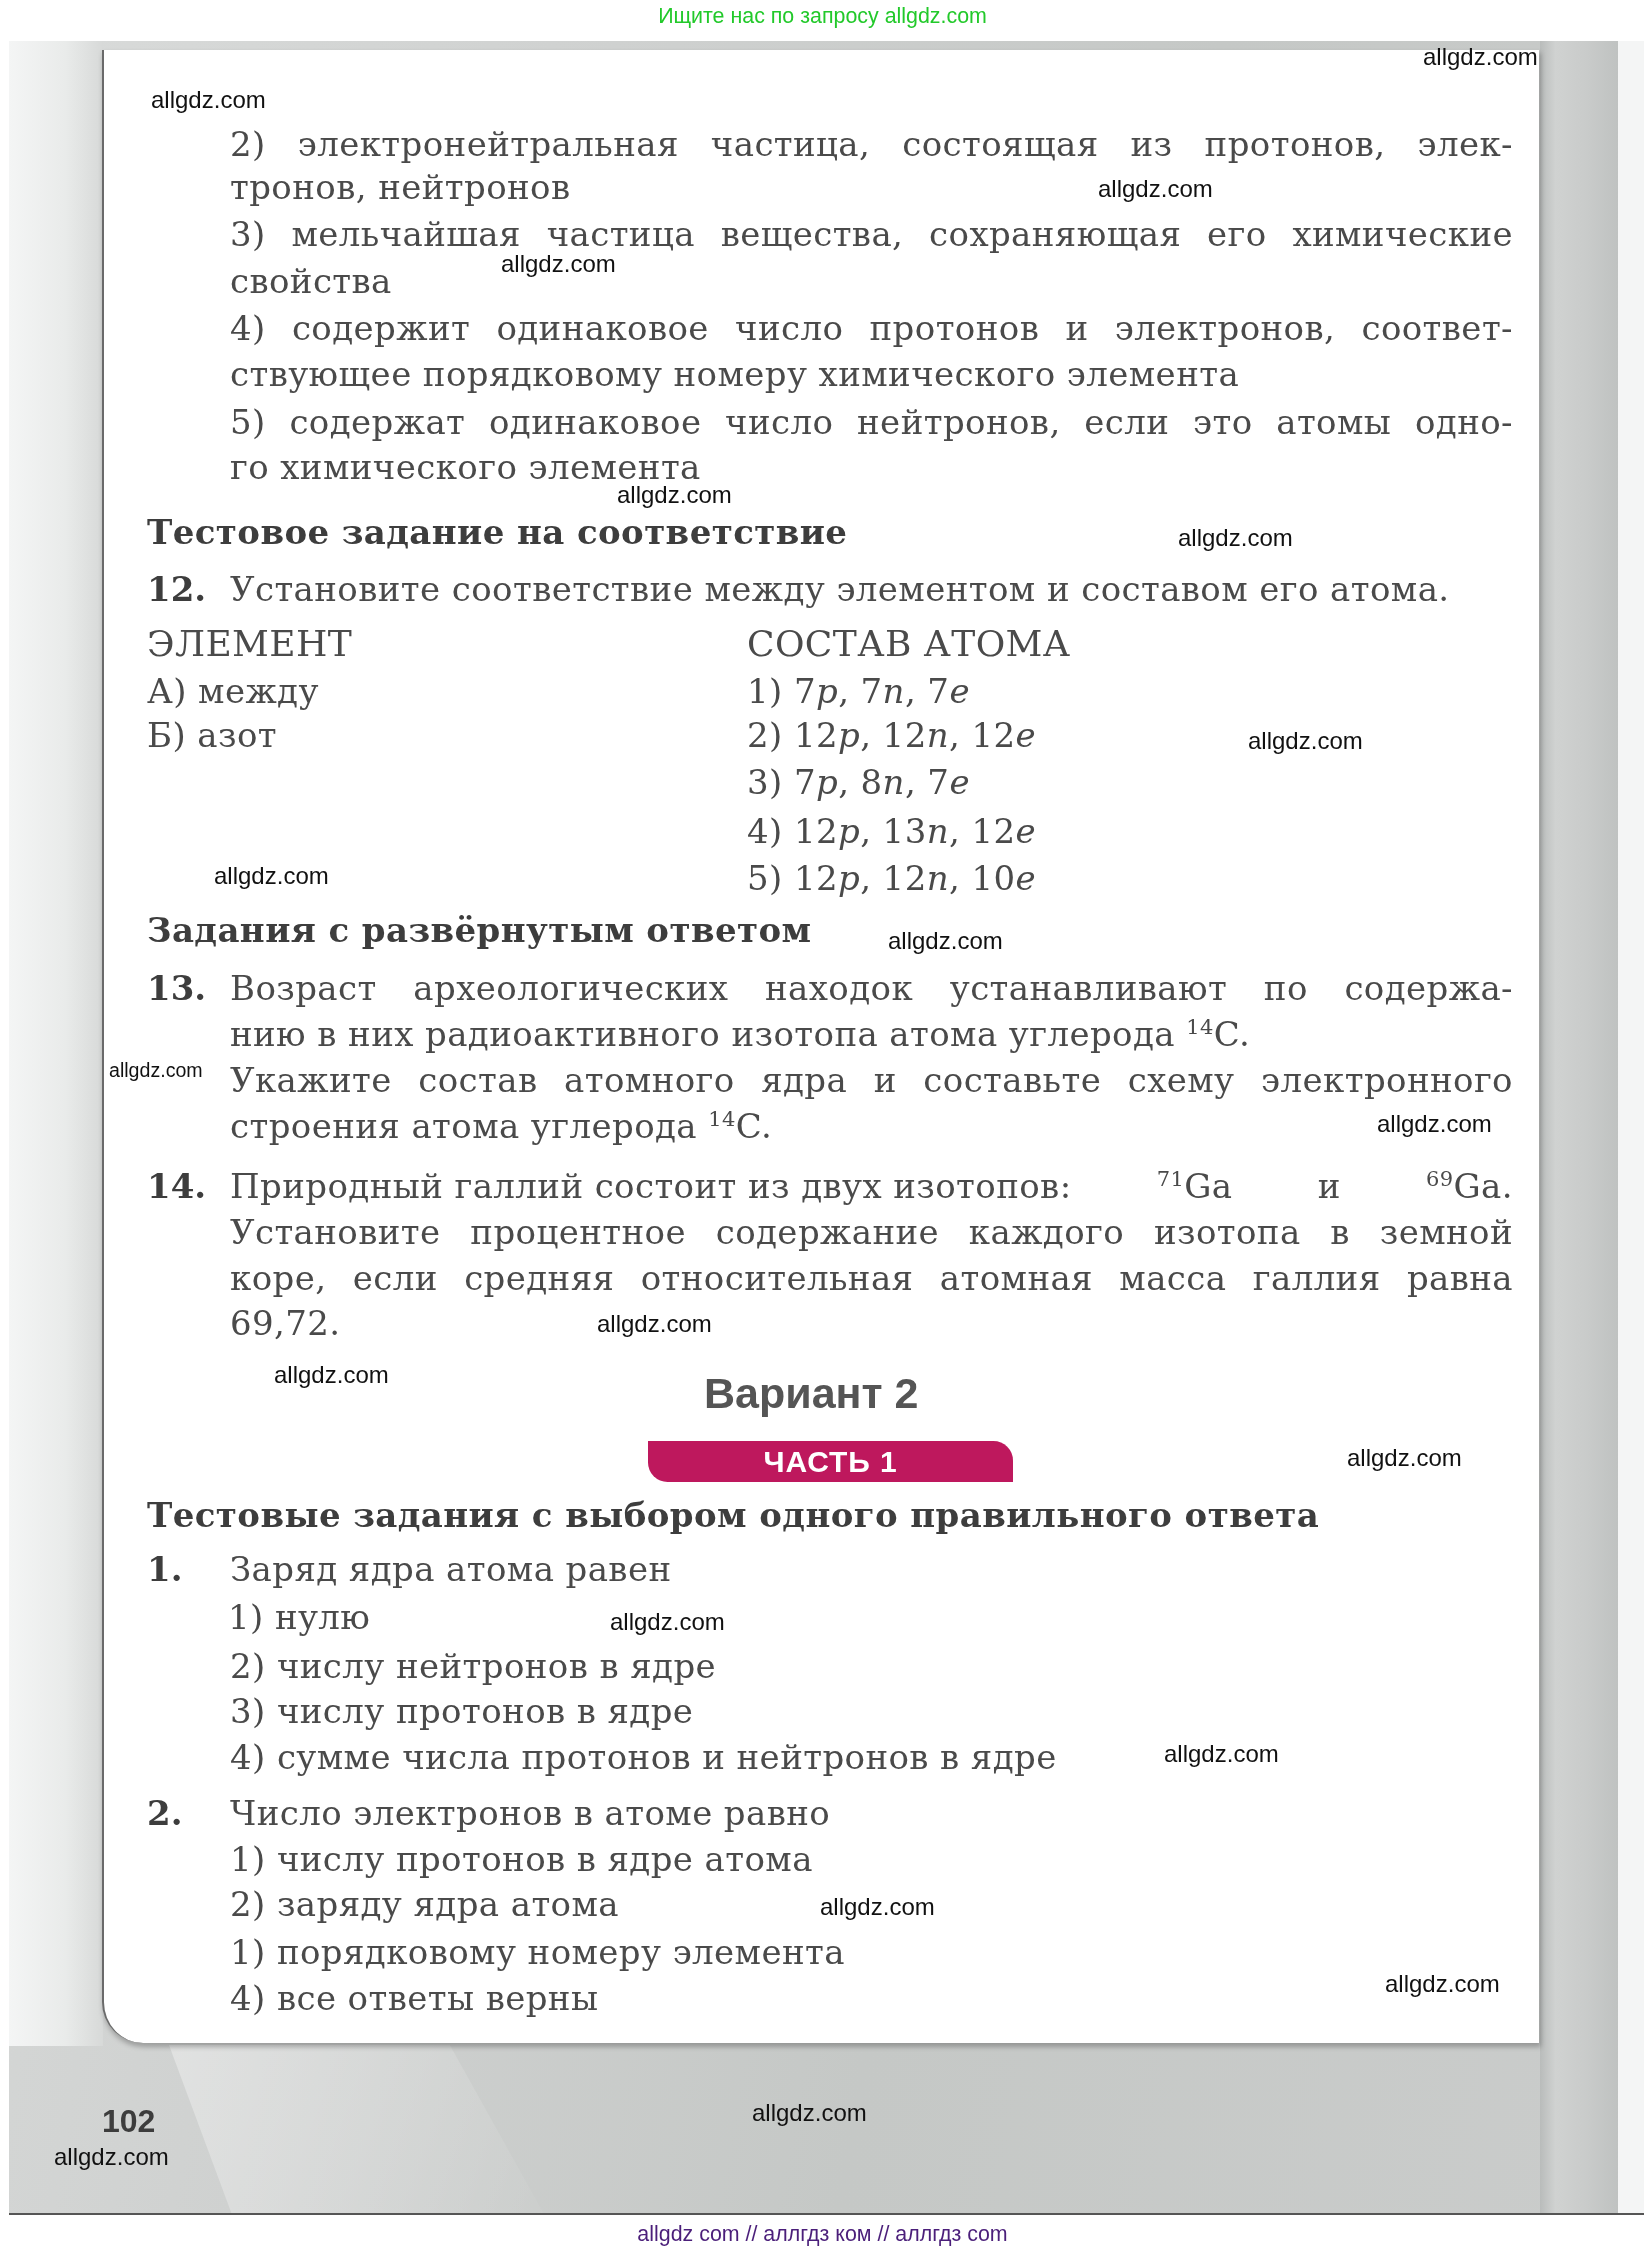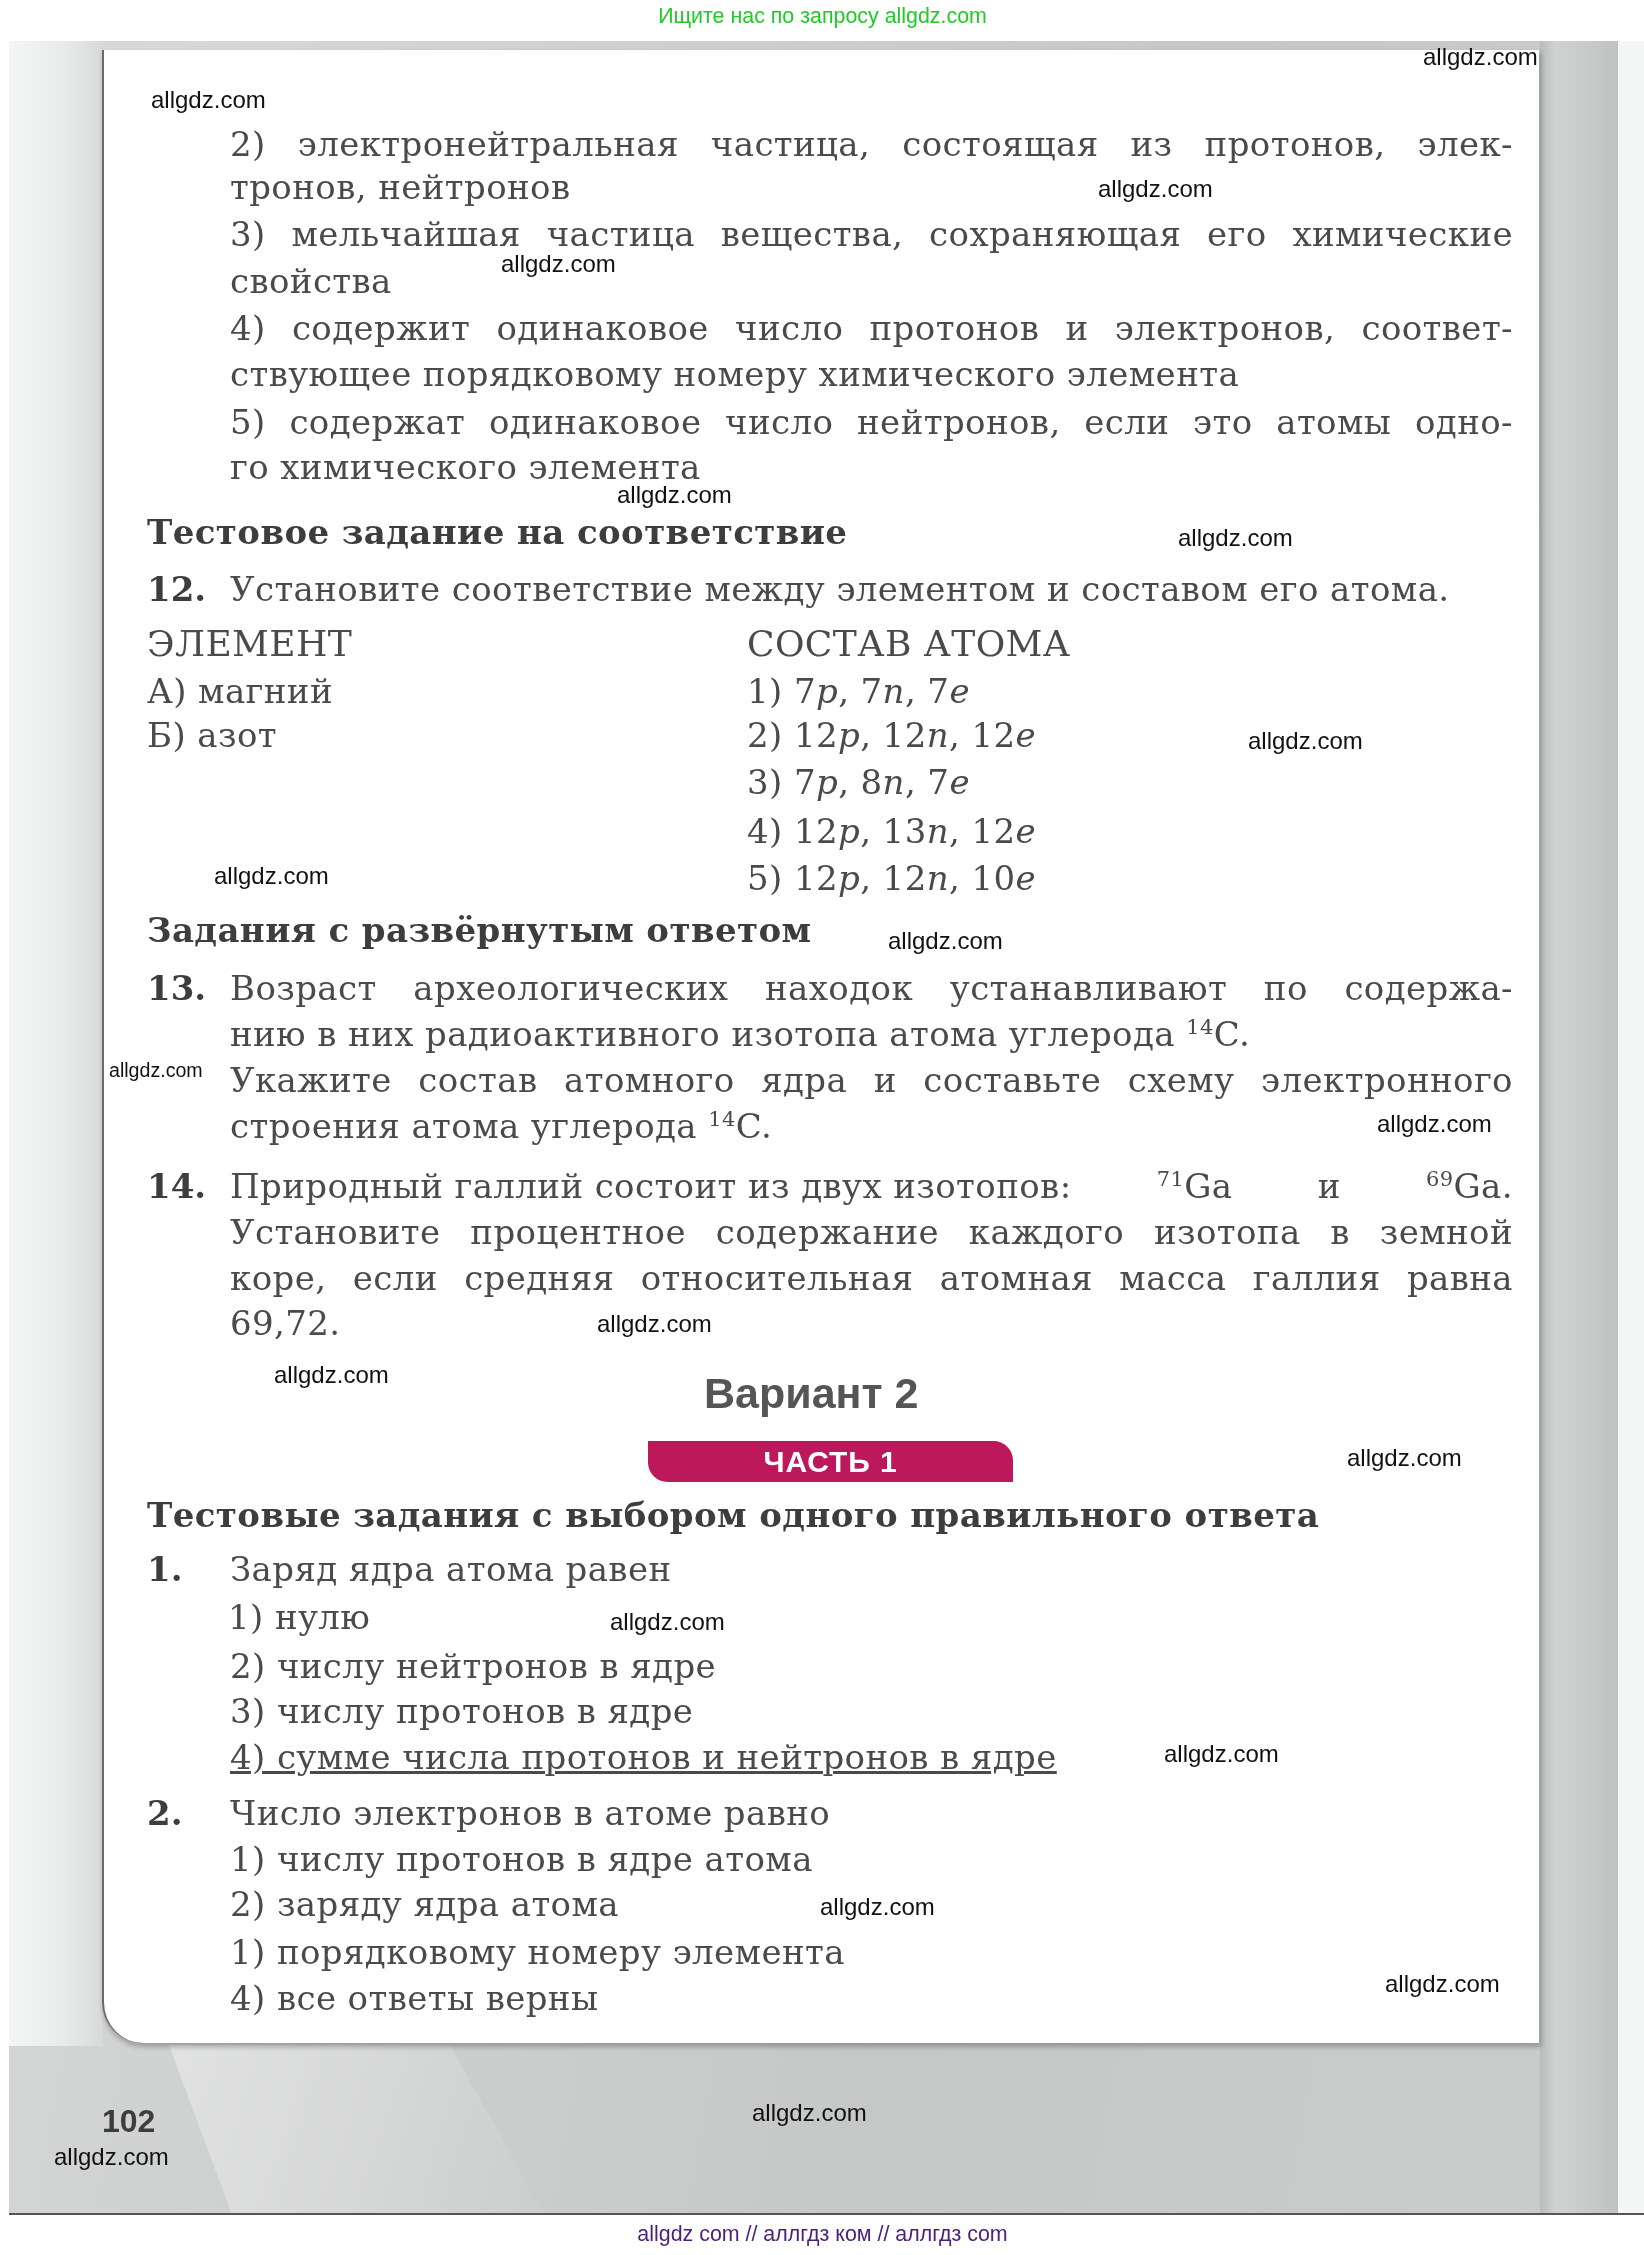--- a/index.html
+++ b/index.html
@@ -99,21 +99,21 @@
 <div>
   <div class="ln h" style="left:147px;top:515px;">Тестовое задание на соответствие</div>
   <div class="num" style="left:147px;top:572px;">12.</div>
   <div class="ln" style="left:230px;top:572px;width:1283px;">Установите соответствие между элементом и составом его атома.</div>
 
   <div class="ln" style="left:147px;top:626px;font-size:36px;">ЭЛЕМЕНТ</div>
   <div class="ln" style="left:747px;top:626px;font-size:36px;">СОСТАВ АТОМА</div>
 
   <div class="ln" style="left:147px;top:674px;">
     <span>А)</span>
-    <span>магний</span>
+    <span>между</span>
   </div>
   <div class="ln" style="left:147px;top:718px;">
     <span>Б)</span>
     <span>азот</span>
   </div>
 
   <div class="ln" style="left:747px;top:674px;">
     <span>1)</span>
     <span>7</span><i class="v">p</i>,
     <span>7</span><i class="v">n</i>,
@@ -174,21 +174,21 @@
 <div class="part-badge">ЧАСТЬ 1</div>
 
 <div>
   <div class="ln h" style="left:147px;top:1498px;">Тестовые задания с выбором одного правильного ответа</div>
 
   <div class="num" style="left:147px;top:1552px;">1.</div>
   <div class="ln" style="left:230px;top:1552px;">Заряд ядра атома равен</div>
   <div class="ln" style="left:228px;top:1600px;text-align:center;">1) нулю</div>
   <div class="ln" style="left:230px;top:1649px;">2) числу нейтронов в ядре</div>
   <div class="ln" style="left:230px;top:1694px;">3) числу протонов в ядре</div>
-  <div class="ln" style="left:230px;top:1740px;text-decoration:underline;">4) сумме числа протонов и нейтронов в ядре</div>
+  <div class="ln" style="left:230px;top:1740px;">4) сумме числа протонов и нейтронов в ядре</div>
 
   <div class="num" style="left:147px;top:1796px;">2.</div>
   <div class="ln" style="left:230px;top:1796px;">Число электронов в атоме равно</div>
   <div class="ln" style="left:230px;top:1842px;">1) числу протонов в ядре атома</div>
   <div class="ln" style="left:230px;top:1887px;">2) заряду ядра атома</div>
   <div class="ln" style="left:230px;top:1935px;">1) порядковому номеру элемента</div>
   <div class="ln" style="left:230px;top:1981px;">4) все ответы верны</div>
 </div>
 
 <div class="page-num">102</div>

